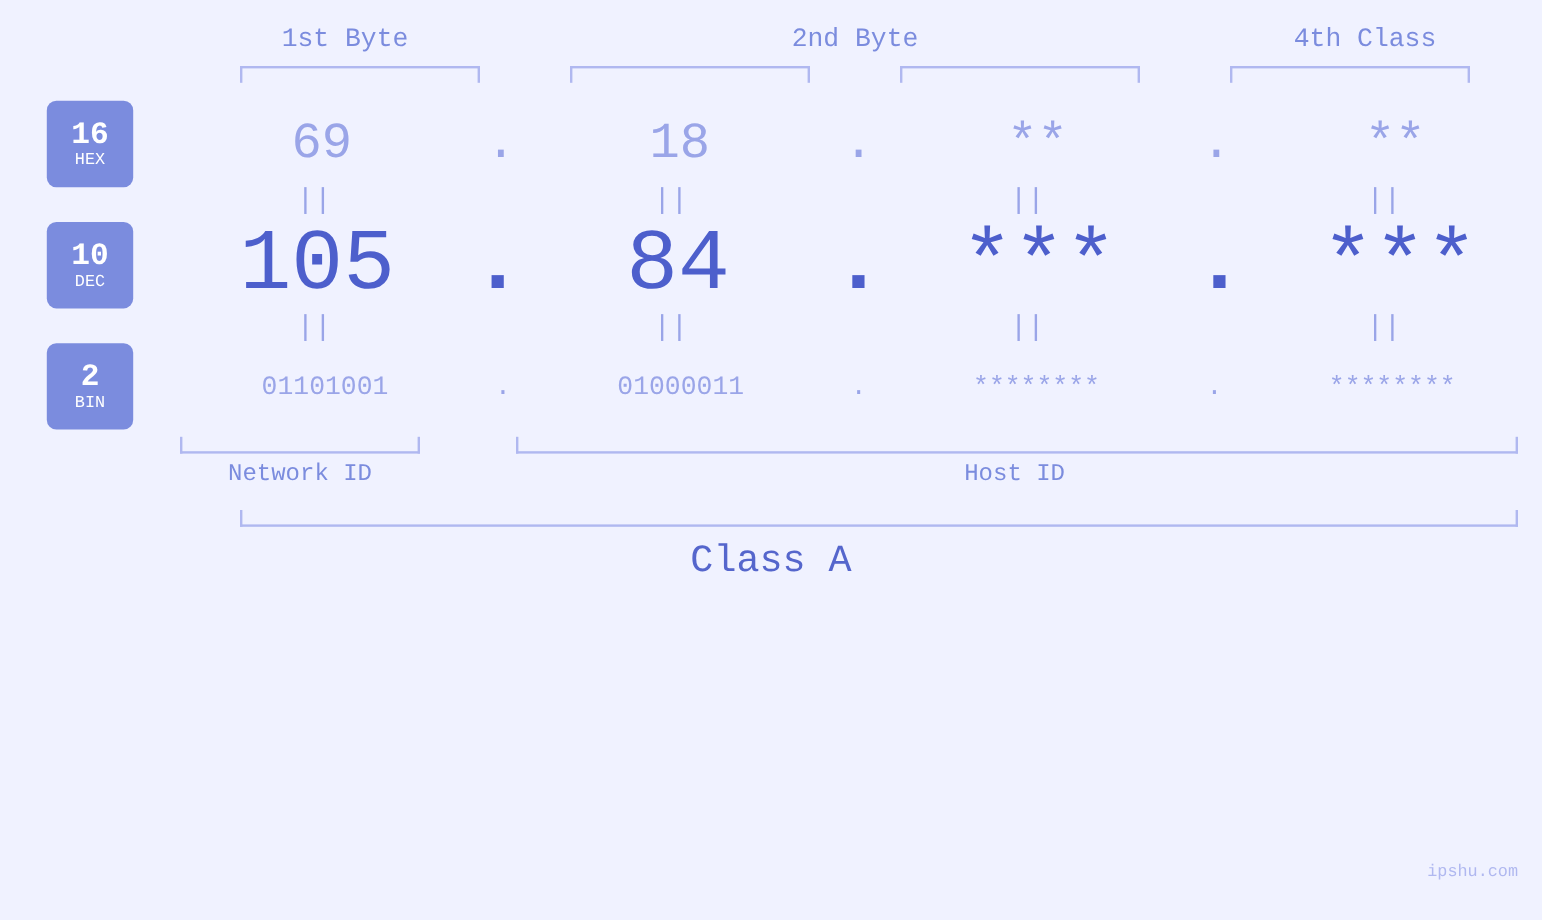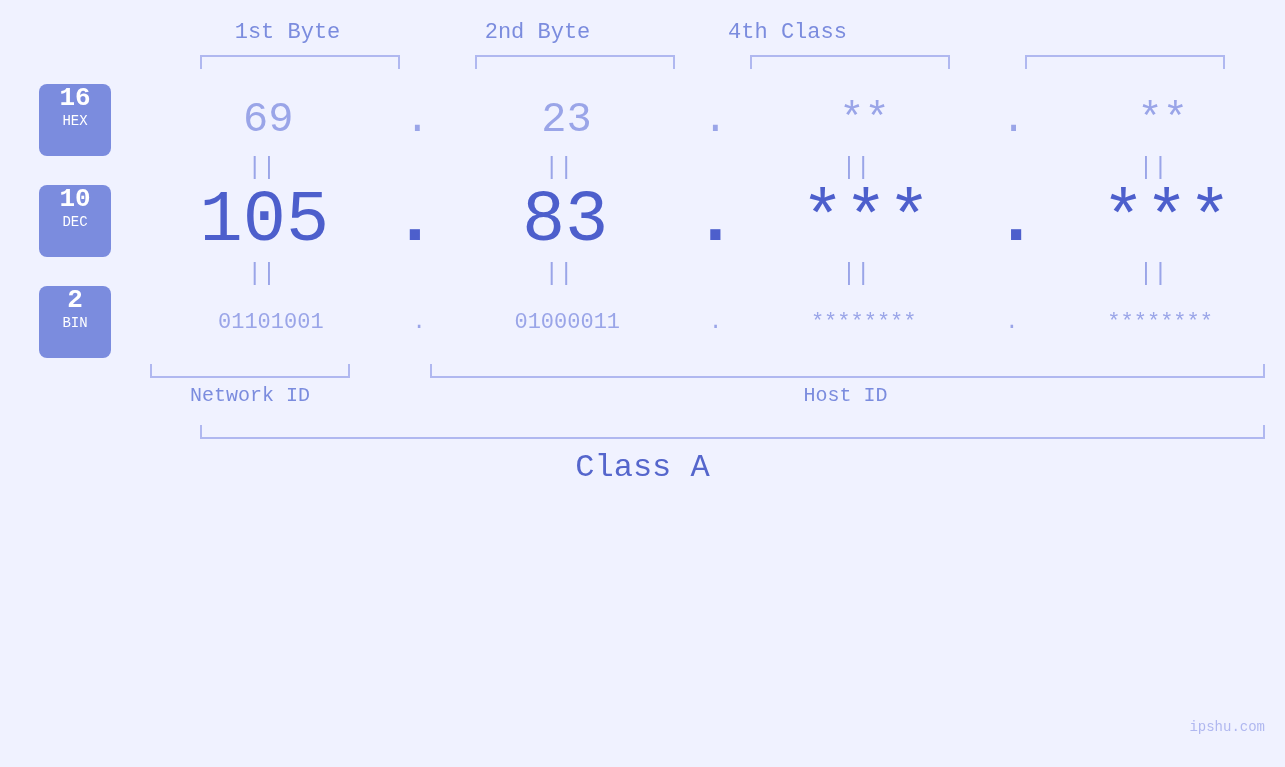--- a/index.html
+++ b/index.html
@@ -21,21 +21,21 @@
       flex-direction: column;
       align-items: center;
       padding-top: 20px;
     }
 
     
     .byte-headers {
       display: flex;
       margin-left: 140px;
       width: 1100px;
-      justify-content: flex-start;
+      justify-content: space-between;
       margin-bottom: 10px;
     }
 
     .byte-header {
       color: #7b8cde;
       font-size: 22px;
       font-family: 'Courier New', Courier, monospace;
       text-align: center;
       width: 250px;
     }
@@ -59,20 +59,21 @@
 
     .base-badge {
       background-color: #7b8cde;
       color: white;
       width: 72px;
       height: 72px;
       border-radius: 8px;
       display: flex;
       flex-direction: column;
       align-items: center;
+      justify-content: center;
       font-family: 'Courier New', Courier, monospace;
     }
 
     .base-number {
       font-size: 26px;
       font-weight: bold;
       line-height: 1.1;
     }
 
     .base-label {
@@ -219,21 +220,21 @@
         <span class="base-number">16</span>
         <span class="base-label">HEX</span>
       </div>
     </div>
     <div class="values-col">
       <div class="byte-cell">
         <span class="hex-value">69</span>
       </div>
       <span class="hex-dot">.</span>
       <div class="byte-cell">
-        <span class="hex-value">23</span>
+        <span class="hex-value">18</span>
       </div>
       <span class="hex-dot">.</span>
       <div class="byte-cell">
         <span class="hex-value">**</span>
       </div>
       <span class="hex-dot">.</span>
       <div class="byte-cell">
         <span class="hex-value">**</span>
       </div>
     </div>
@@ -258,21 +259,21 @@
         <span class="base-number">10</span>
         <span class="base-label">DEC</span>
       </div>
     </div>
     <div class="values-col">
       <div class="byte-cell">
         <span class="dec-value">105</span>
       </div>
       <span class="dec-dot">.</span>
       <div class="byte-cell">
-        <span class="dec-value">83</span>
+        <span class="dec-value">84</span>
       </div>
       <span class="dec-dot">.</span>
       <div class="byte-cell">
         <span class="dec-value">***</span>
       </div>
       <span class="dec-dot">.</span>
       <div class="byte-cell">
         <span class="dec-value">***</span>
       </div>
     </div>

